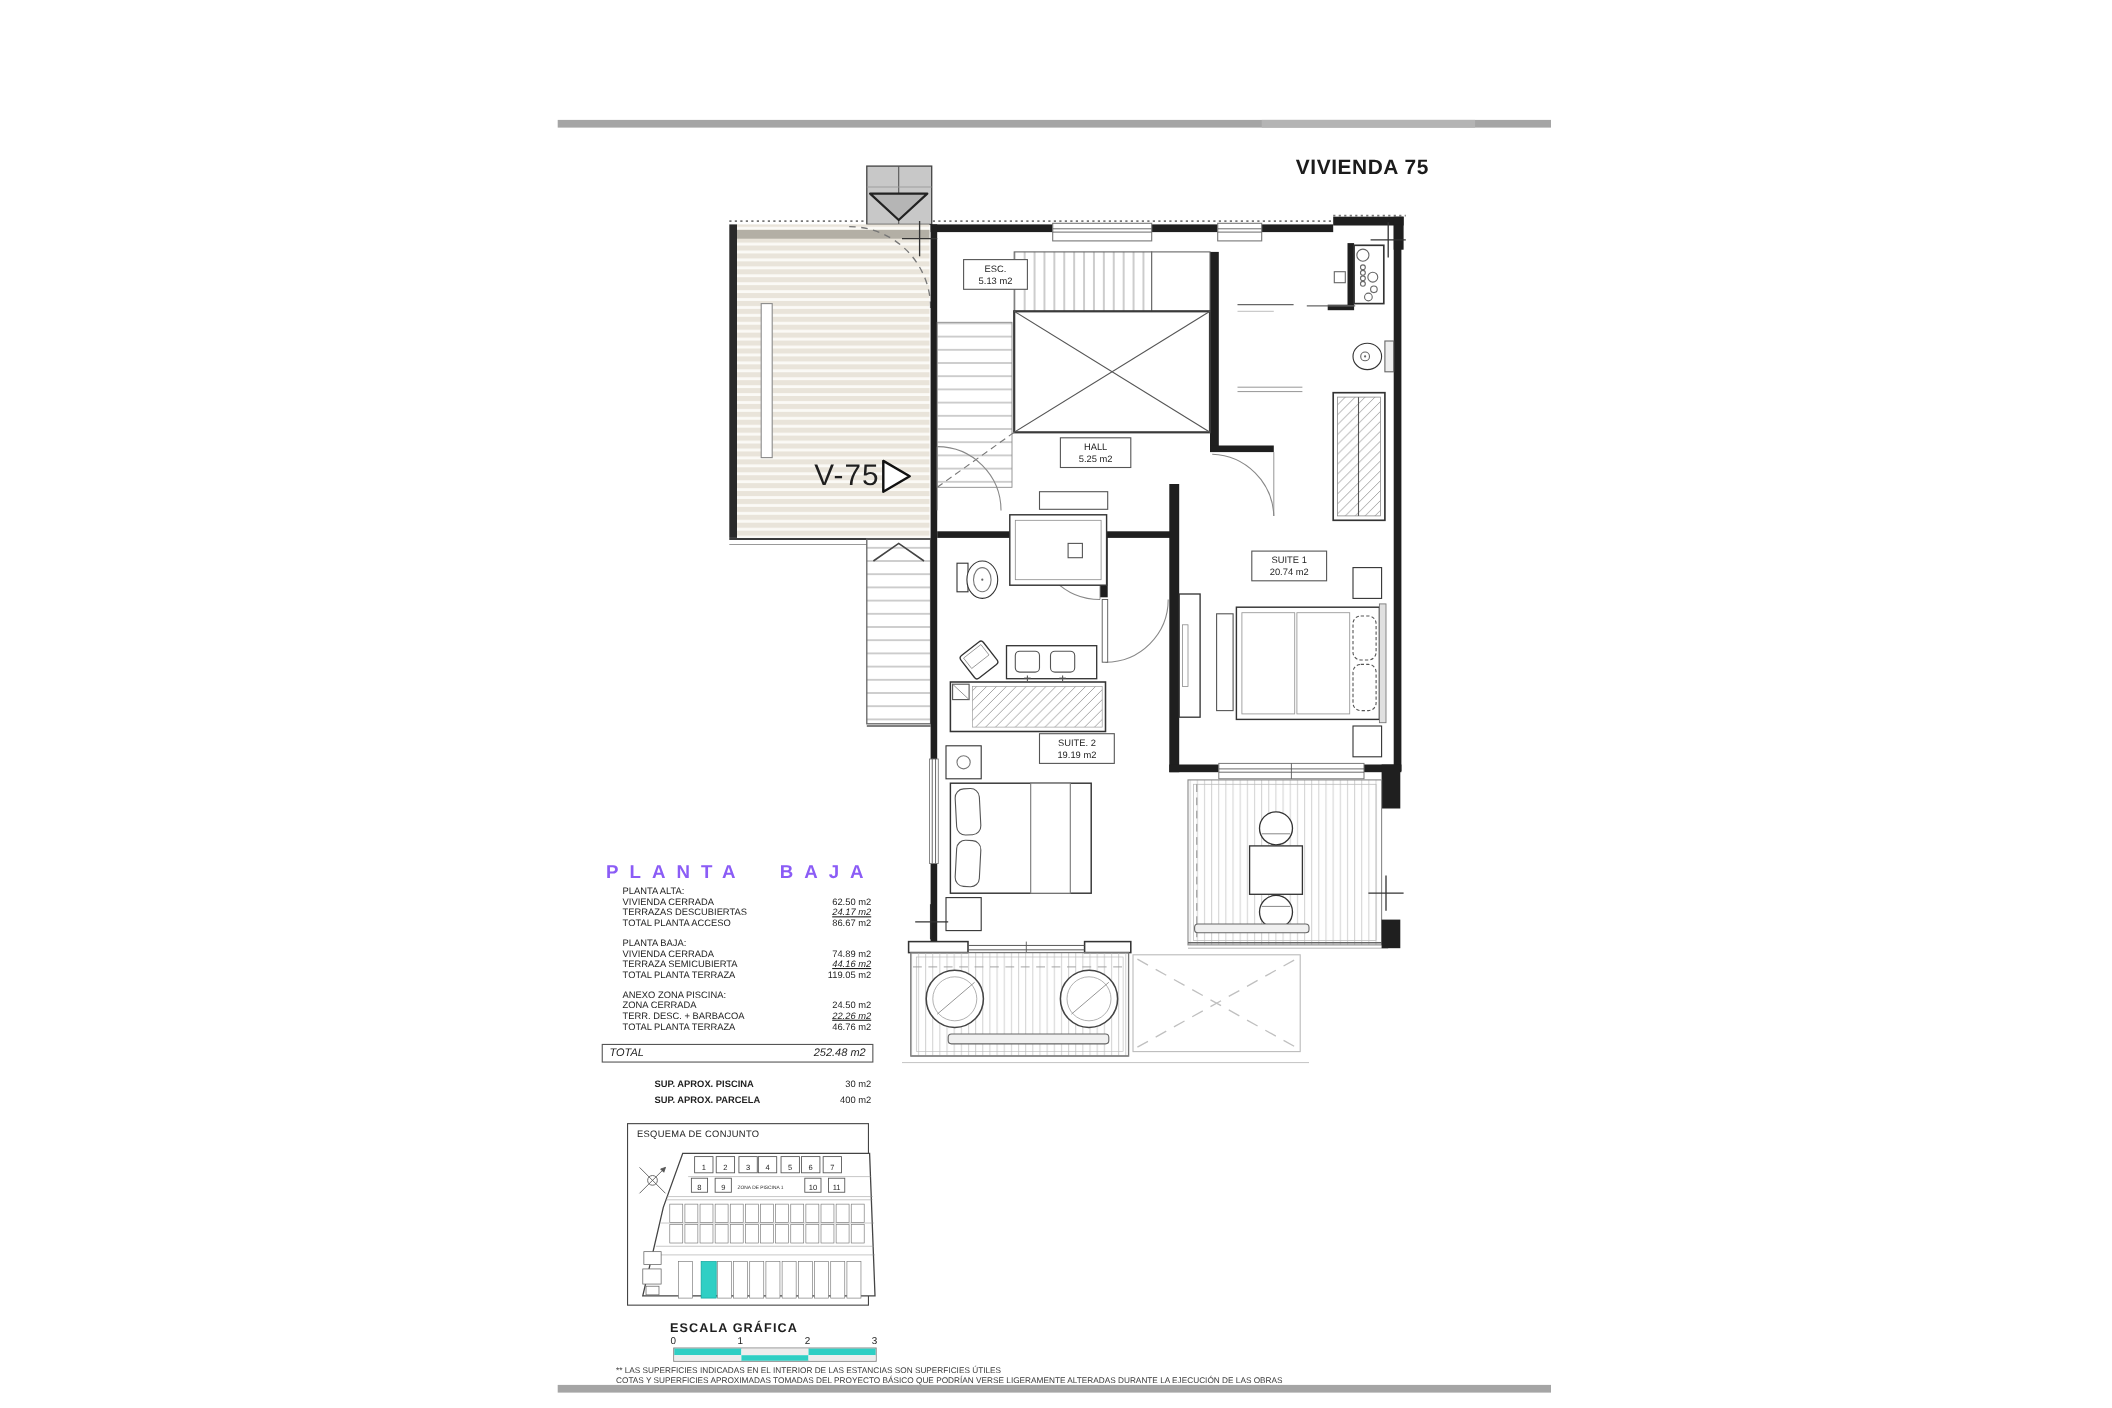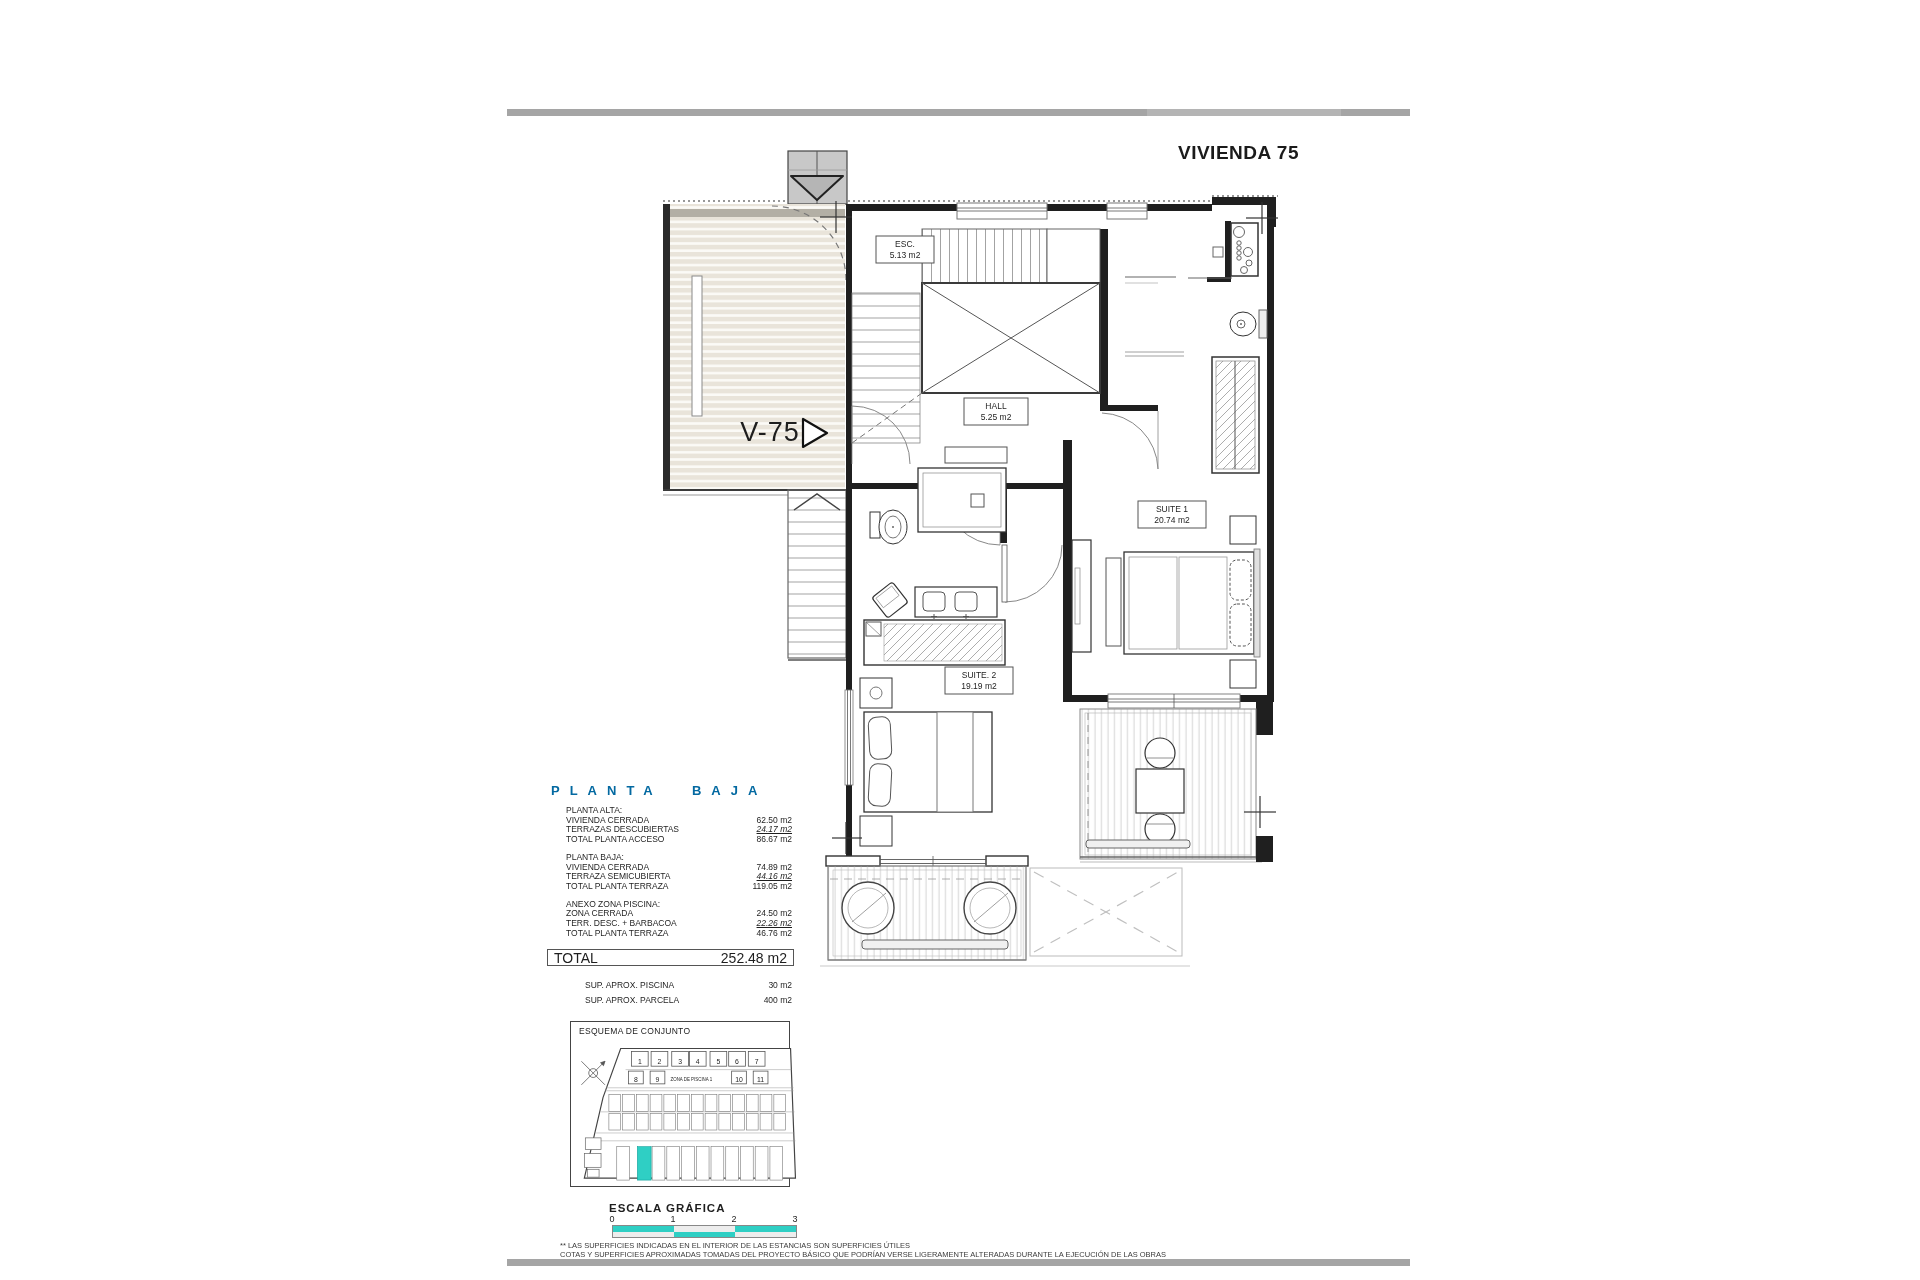--- a/index.html
+++ b/index.html
@@ -6,32 +6,32 @@
     font-family:"Liberation Sans",sans-serif;color:#1e1e1e;}
   .sheet{position:absolute;left:0;top:0;width:1920px;height:1280px;background:#fff;}
   .abs{position:absolute;}
   .rule{background:#a5a5a5;height:7px;width:903px;left:507px;}
   .rule .seg{position:absolute;left:640px;top:0;width:194px;height:7px;background:#b4b4b4;}
   .page-title{left:1178px;top:142px;font-size:19px;font-weight:bold;letter-spacing:.5px;color:#1b1b1b;}
   svg{display:block;}
   svg text{font-family:"Liberation Sans",sans-serif;fill:#1e1e1e;}
   .plan-wrap{left:630px;top:95px;width:680px;height:925px;}
   
-  .teal-head{left:551px;top:783px;font-size:13px;font-weight:bold;color:#0369a1;
+  .teal-head{left:551px;top:783px;font-size:17px;font-weight:bold;color:#8b5cf6;
     letter-spacing:10px;word-spacing:16px;white-space:nowrap;}
   .atable{left:553px;top:806px;width:239px;font-size:8.5px;line-height:9.7px;}
   .agroup{margin-bottom:8px;}
   .arow{display:flex;justify-content:space-between;white-space:nowrap;padding-left:13px;}
   .aval{text-align:left;}
   .u{text-decoration:underline;font-style:italic;}
   .totalbox{left:547px;top:949px;width:247px;height:17px;border:1px solid #555;
     box-sizing:border-box;display:flex;justify-content:space-between;align-items:center;
-    padding:0 6px;font-size:14px;}
+    padding:0 6px;font-size:10px;font-style:italic;}
   .suprow{left:553px;width:239px;display:flex;justify-content:space-between;font-size:8.5px;}
-  .suprow .lbl{margin-left:32px;}
+  .suprow .lbl{margin-left:42px;font-weight:bold;}
   .esq-box{left:570px;top:1021px;width:220px;height:166px;border:1.2px solid #444;box-sizing:border-box;}
   .esq-title{position:absolute;left:8px;top:4px;font-size:8.5px;color:#222;letter-spacing:.3px;}
   .escala-title{left:609px;top:1202px;font-size:11.5px;font-weight:bold;letter-spacing:1px;}
   .tick{position:absolute;top:1214px;font-size:9px;transform:translateX(-50%);}
   .scalebar{left:612px;top:1225px;width:183px;height:11px;border:1px solid #888;box-sizing:content-box;
     display:grid;grid-template-columns:61px 61px 61px;grid-template-rows:5.5px 5.5px;}
   .scalebar div{width:61px;height:5.5px;}
   .sb-t{background:#2fcfc4;} .sb-l{background:#ededed;}
   .footnote{left:560px;font-size:7.5px;color:#3a3a3a;white-space:nowrap;}
 </style>

